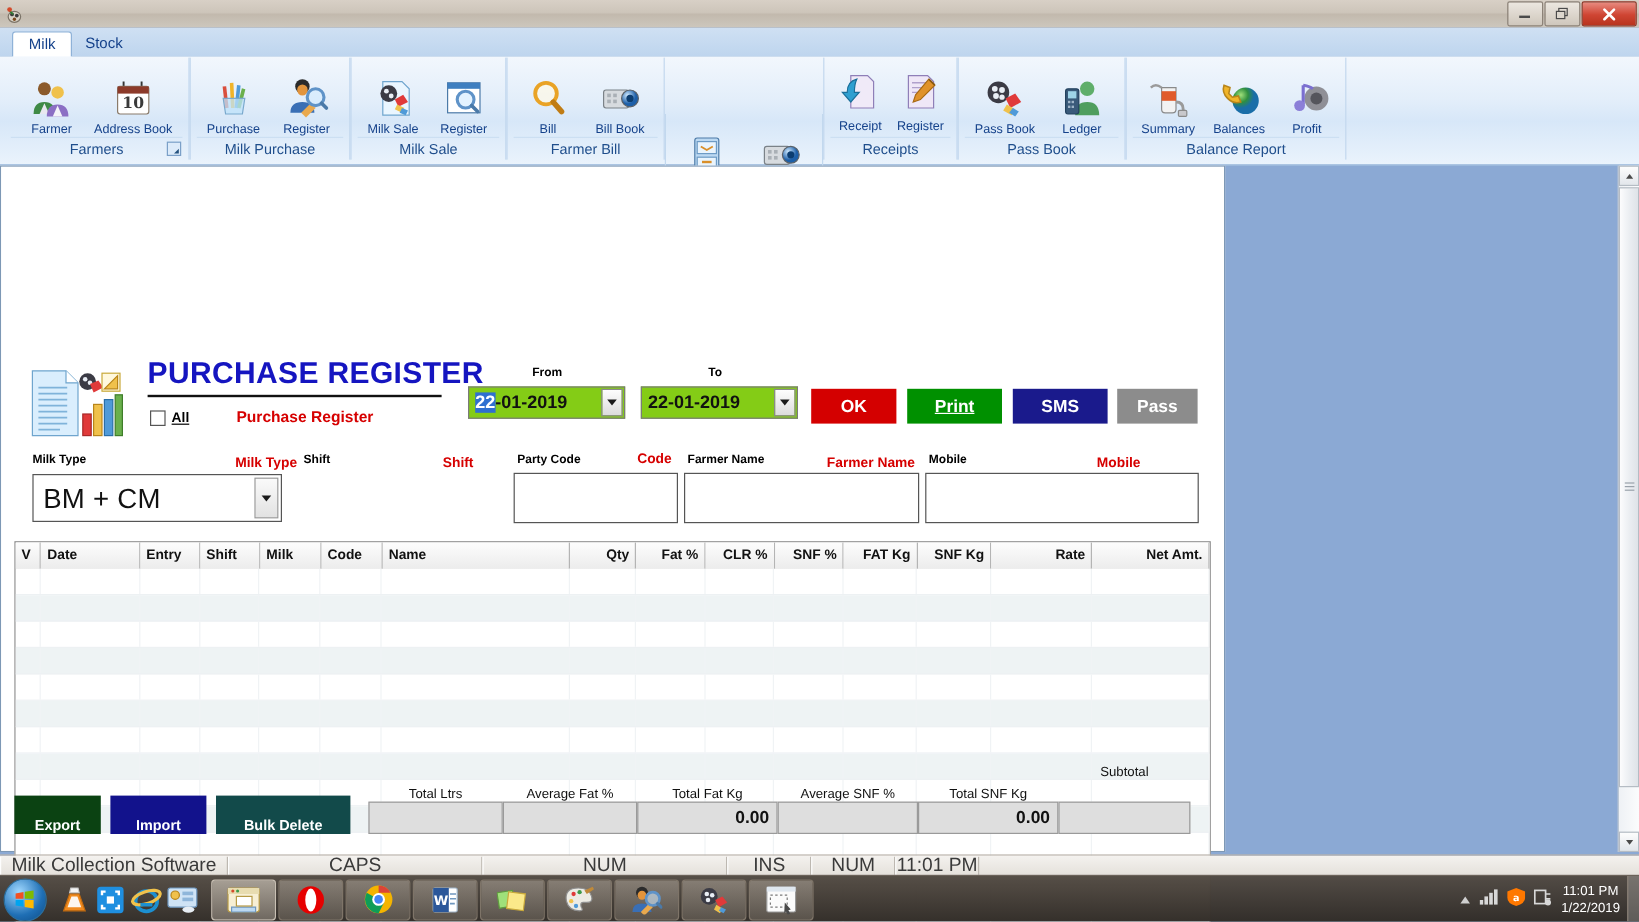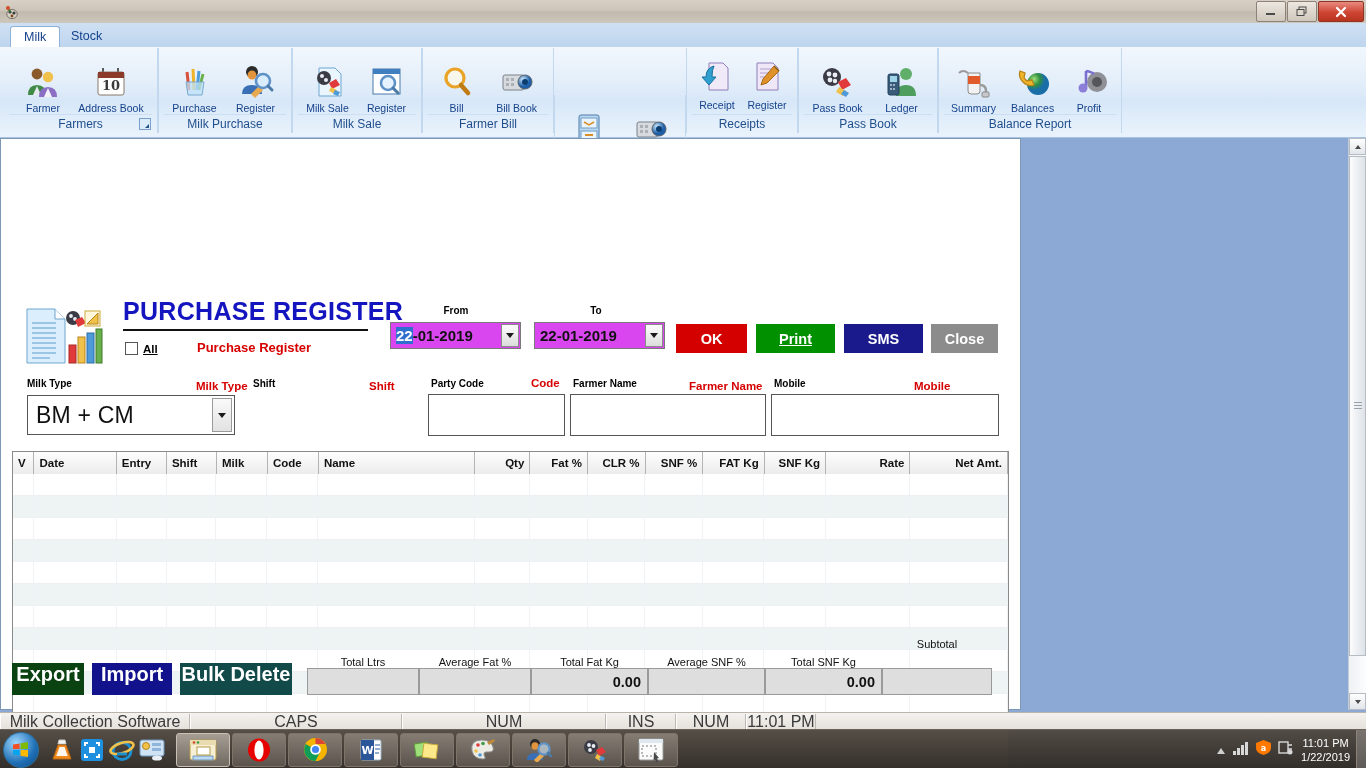--- a/index.html
+++ b/index.html
@@ -93,21 +93,21 @@
     letter-spacing:0.3px;font-family:"Liberation Sans",sans-serif;white-space:nowrap;
   }
   .ptitle-rule{position:absolute;left:110px;top:46px;width:257px;height:2px;background:#111;}
   .allchk{position:absolute;left:110px;top:52px;display:flex;align-items:center;}
   .allchk .box{width:11px;height:11px;border:1px solid #555;background:#fff;}
   .allchk .lab{margin-left:5px;font-size:11.5px;font-weight:bold;color:#000;text-decoration:underline;}
   .psub{position:absolute;left:187px;top:51px;font-size:13px;font-weight:bold;color:#d60000;white-space:nowrap;}
 
   .fieldlab{position:absolute;font-size:10px;font-weight:bold;color:#000;}
   .dtbox{
-    position:absolute;height:27px;border:1px solid #7a7a7a;background:#d946ef;box-sizing:border-box;
+    position:absolute;height:27px;border:1px solid #7a7a7a;background:#84cc16;box-sizing:border-box;
     display:flex;align-items:center;
   }
   .dtbox .val{font-size:15px;font-weight:bold;color:#111;padding-left:5px;white-space:nowrap;}
   .dtbox .val .sel{background:#2f6fd0;color:#fff;}
   .dtbox .drop{
     position:absolute;right:1px;top:1px;bottom:1px;width:18px;
     background:linear-gradient(to bottom,#fdfdfd,#dcdcdc);border:1px solid #8a8a8a;
     display:flex;align-items:center;justify-content:center;box-sizing:border-box;
   }
   .dtbox .drop::after{content:"";width:0;height:0;border-left:4px solid transparent;border-right:4px solid transparent;border-top:5px solid #1a1a1a;}
@@ -148,22 +148,22 @@
   }
   .gh.r{justify-content:flex-end;}
   .gbody{position:absolute;left:0;right:0;top:22px;bottom:0;background:#fff;}
   .grow{height:22px;display:flex;border-bottom:1px solid #edf1f3;box-sizing:border-box;}
   .grow.alt{background:#eef3f4;}
   .gc{border-right:1px solid #f0f3f5;box-sizing:border-box;}
 
   
   .btmbtn{
     position:absolute;height:32px;border:none;box-sizing:border-box;
-    display:flex;align-items:flex-start;justify-content:center;
-    font-size:20px;font-weight:bold;color:#fff;cursor:pointer;
+    display:flex;align-items:flex-end;justify-content:center;
+    font-size:12px;font-weight:bold;color:#fff;cursor:pointer;
   }
   .totlab{position:absolute;font-size:11px;color:#111;text-align:center;}
   .totbox{
     position:absolute;height:27px;border:1px solid #9a9a9a;background:#dedede;box-sizing:border-box;
     display:flex;align-items:center;justify-content:flex-end;padding-right:6px;
     font-size:14.5px;font-weight:bold;color:#111;
   }
 
   
   .statusbar{
@@ -604,21 +604,21 @@
       <div class="dtbox" style="left:533px;top:183px;width:131px;">
         <span class="val">22-01-2019</span>
         <span class="drop"></span>
       </div>
 
       <div class="actbtn" style="left:675px;top:185px;width:71px;background:#d40000;">OK</div>
       <div class="actbtn" style="left:755px;top:185px;width:79px;background:#009000;">
           <u>Print</u>
         </div>
       <div class="actbtn" style="left:843px;top:185px;width:79px;background:#1a1a8c;">SMS</div>
-      <div class="actbtn" style="left:930px;top:185px;width:67px;background:#8c8c8c;">Close</div>
+      <div class="actbtn" style="left:930px;top:185px;width:67px;background:#8c8c8c;">Pass</div>
 
       <div class="fieldlab" style="left:26px;top:239px;">Milk Type</div>
       <div class="redlab" style="left:195px;top:241px;">Milk Type</div>
       <div class="selbox" style="left:26px;top:256px;width:208px;">
         <span class="val">BM + CM</span>
         <span class="drop"></span>
       </div>
 
       <div class="fieldlab" style="left:252px;top:239px;">Shift</div>
       <div class="redlab" style="left:368px;top:241px;">Shift</div>

